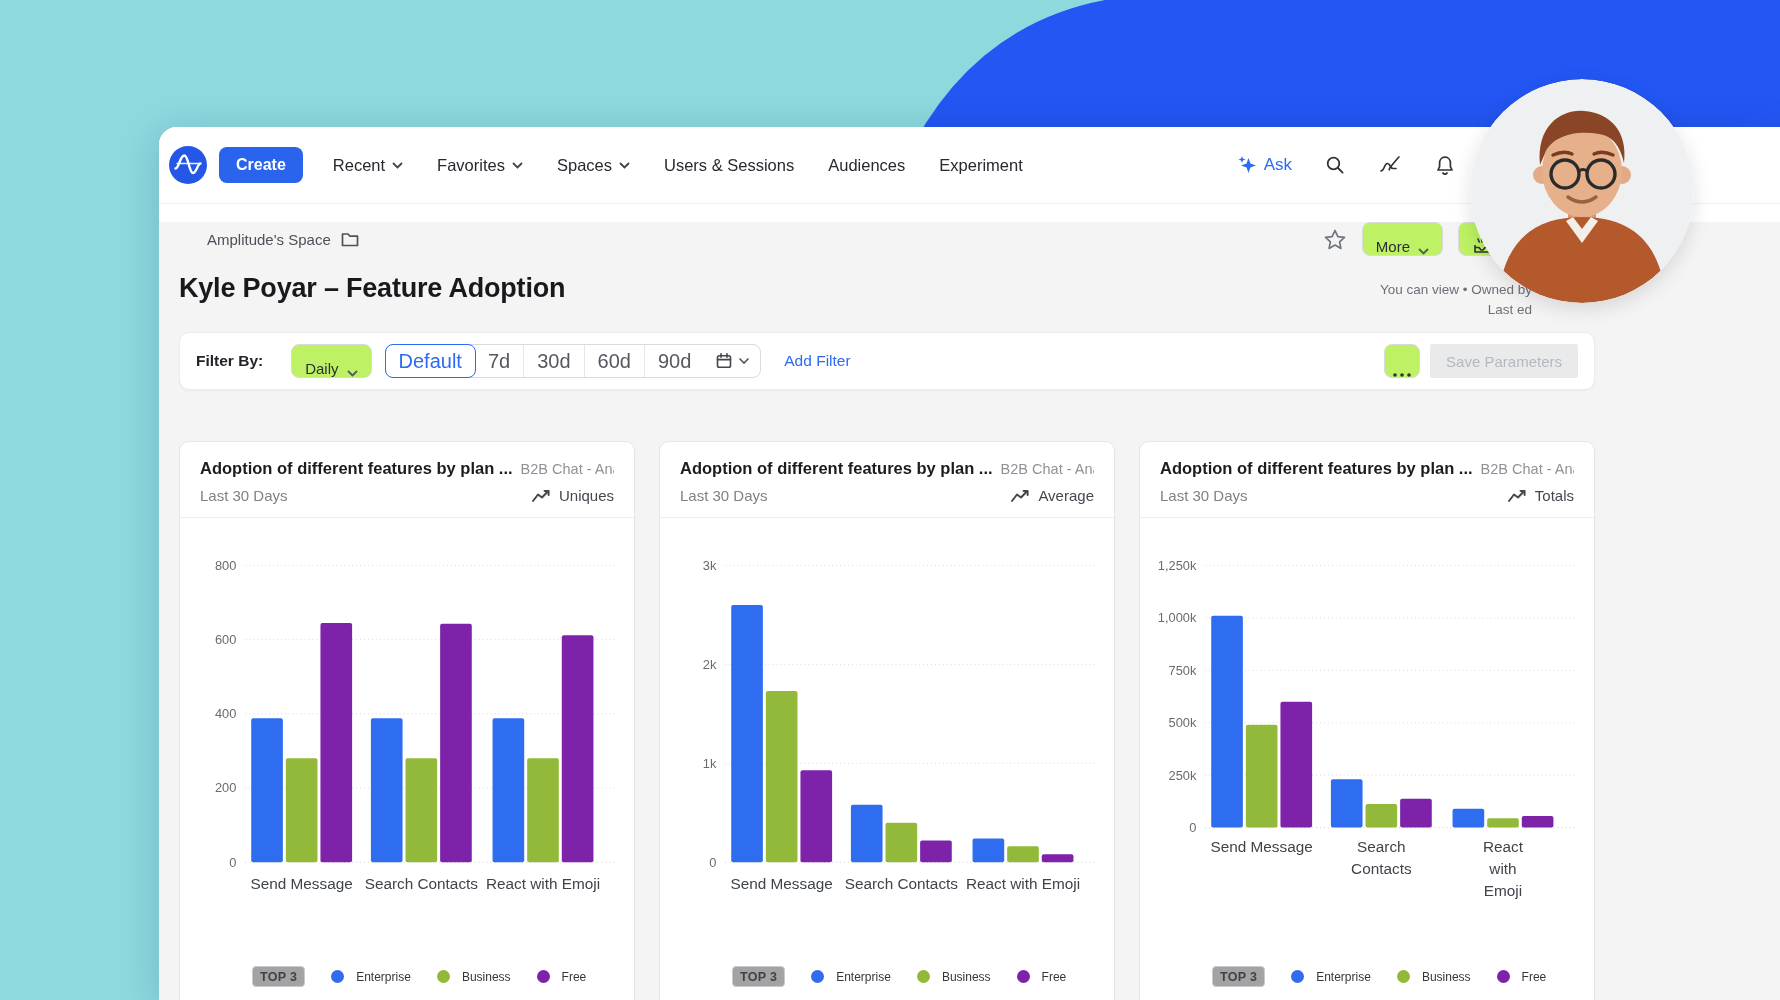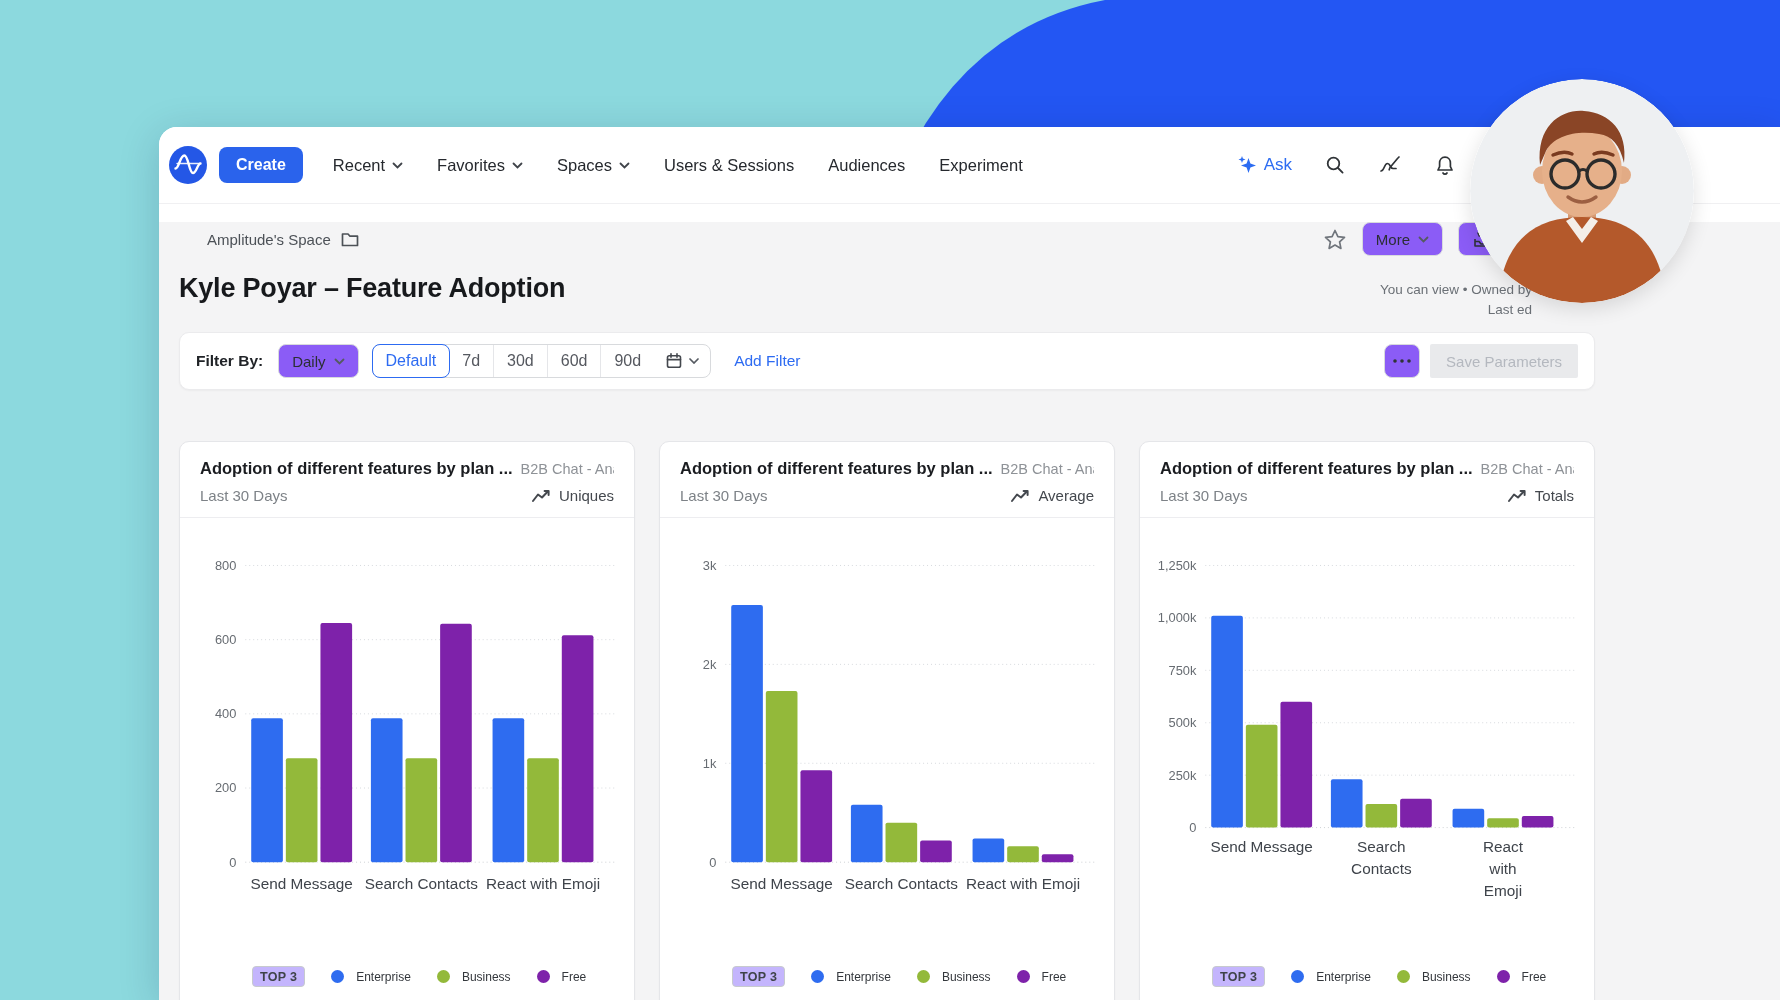--- a/index.html
+++ b/index.html
@@ -23,32 +23,32 @@
   .nav-item { display:flex; align-items:center; gap:7px; font-size:16.5px; color:#26292e; font-weight:500; white-space:nowrap; }
   .nav-right { margin-left:auto; display:flex; align-items:center; gap:32px; }
   .ask { display:flex; align-items:center; gap:7px; color:#2c6cf2; font-size:17px; font-weight:500; }
 
   
   .page { position:relative; height:calc(100% - 69px); background:#f4f4f5; padding:0 20px; }
   .content { width:1416px; }
   .row1 { display:flex; align-items:center; justify-content:space-between; height:34px; margin-top:18px; position:relative; }
   .breadcrumb { display:flex; align-items:center; gap:9px; font-size:15px; color:#4c5157;margin-left:28px; }
   .actions { display:flex; align-items:center; gap:15px; margin-right:-15px; }
-  .btn { display:flex; align-items:center; gap:8px; height:34px; padding:0 13px; background:#8b5cf6;
+  .btn { display:flex; align-items:flex-end; gap:8px; height:34px; padding:0 13px; background:#bef264;
          border:1px solid #d8dadd; border-radius:8px; font-size:15px; color:#2b2e33; font-family:inherit; white-space:nowrap; }
   .subscribe { width:152px; overflow:hidden; }
   .page-title { margin-top:17px; font-size:27px; font-weight:700; color:#17191c; letter-spacing:-.2px; }
   .meta { position:absolute; top:58px; right:248px; text-align:right; font-size:13.5px; color:#6b7076; line-height:20px; }
 
   
   .filter-panel { margin-top:28px; height:58px; background:#fff; border:1px solid #ebebed; border-radius:10px;
                   box-shadow:0 1px 2px rgba(0,0,0,.04); display:flex; align-items:center; padding:0 16px; gap:13px; }
-  .fb-label { font-size:15.5px; font-weight:700; color:#202327; margin-right:2px; }
+  .fb-label { font-size:15.5px; font-weight:700; color:#202327; margin-right:15px; }
   .segmented { display:flex; align-items:stretch; height:34px; background:#fff; border:1px solid #d8dadd; border-radius:8px; }
-  .seg { display:flex; align-items:center; padding:0 13px; font-size:16px; color:#55585f; border-right:1px solid #e5e6e9; }
+  .seg { display:flex; align-items:center; padding:0 13px; font-size:20px; color:#55585f; border-right:1px solid #e5e6e9; }
   .seg:last-child { border-right:none; }
   .seg.sel { color:#2d6bf2; border:1.5px solid #2d6bf2; border-radius:8px; margin:-1px; background:#fff; position:relative; z-index:1; }
   .seg-cal { display:flex; align-items:center; gap:6px; padding:0 11px; }
   .add-filter { color:#2d6bf2; font-size:15.5px; font-weight:500; margin-left:10px; text-decoration:none; }
   .fb-right { margin-left:auto; display:flex; align-items:center; gap:10px; }
   .icon-btn { width:36px; justify-content:center; padding:0; }
   .save { height:34px; padding:0 16px; border:none; border-radius:2px; background:#e9eaec; color:#b4b8bf;
           font-size:15px; font-weight:500; font-family:inherit; }
 
   
@@ -59,21 +59,21 @@
   .h-row1 { display:flex; align-items:baseline; gap:8px; white-space:nowrap; overflow:hidden; }
   .c-title { font-size:16.5px; font-weight:700; color:#1a1c20; }
   .c-source { font-size:14.5px; color:#8e9297; }
   .h-row2 { display:flex; justify-content:space-between; align-items:center; margin-top:9px; font-size:15px; color:#7d8287; }
   .metric { display:flex; align-items:center; gap:7px; color:#44484e; }
   .divider { border-top:1px solid #ededf0; }
   .plot { display:block; width:100%; height:auto; }
   svg text { font-family:inherit; }
   .legend { position:absolute; left:0; top:524px; width:100%; display:flex; align-items:center; gap:26px; padding-left:72px; }
   .top3 { border:1px solid #c7cace; border-radius:4px; padding:2.5px 7px; font-size:12.5px; font-weight:600;
-          color:#3f4349; background:#c4b5fd; letter-spacing:.3px; }
+          color:#3f4349; background:#a3a3a3; letter-spacing:.3px; }
   .li { display:flex; align-items:center; gap:12px; font-size:12px; color:#33373c; }
   .dot { width:13px; height:13px; border-radius:50%; }
 
   
   .avatar { position:absolute; left:1470px; top:79px; width:224px; height:224px; border-radius:50%;
             box-shadow:0 6px 20px rgba(0,0,0,.12); }
 </style>
 </head>
 <body>
 

